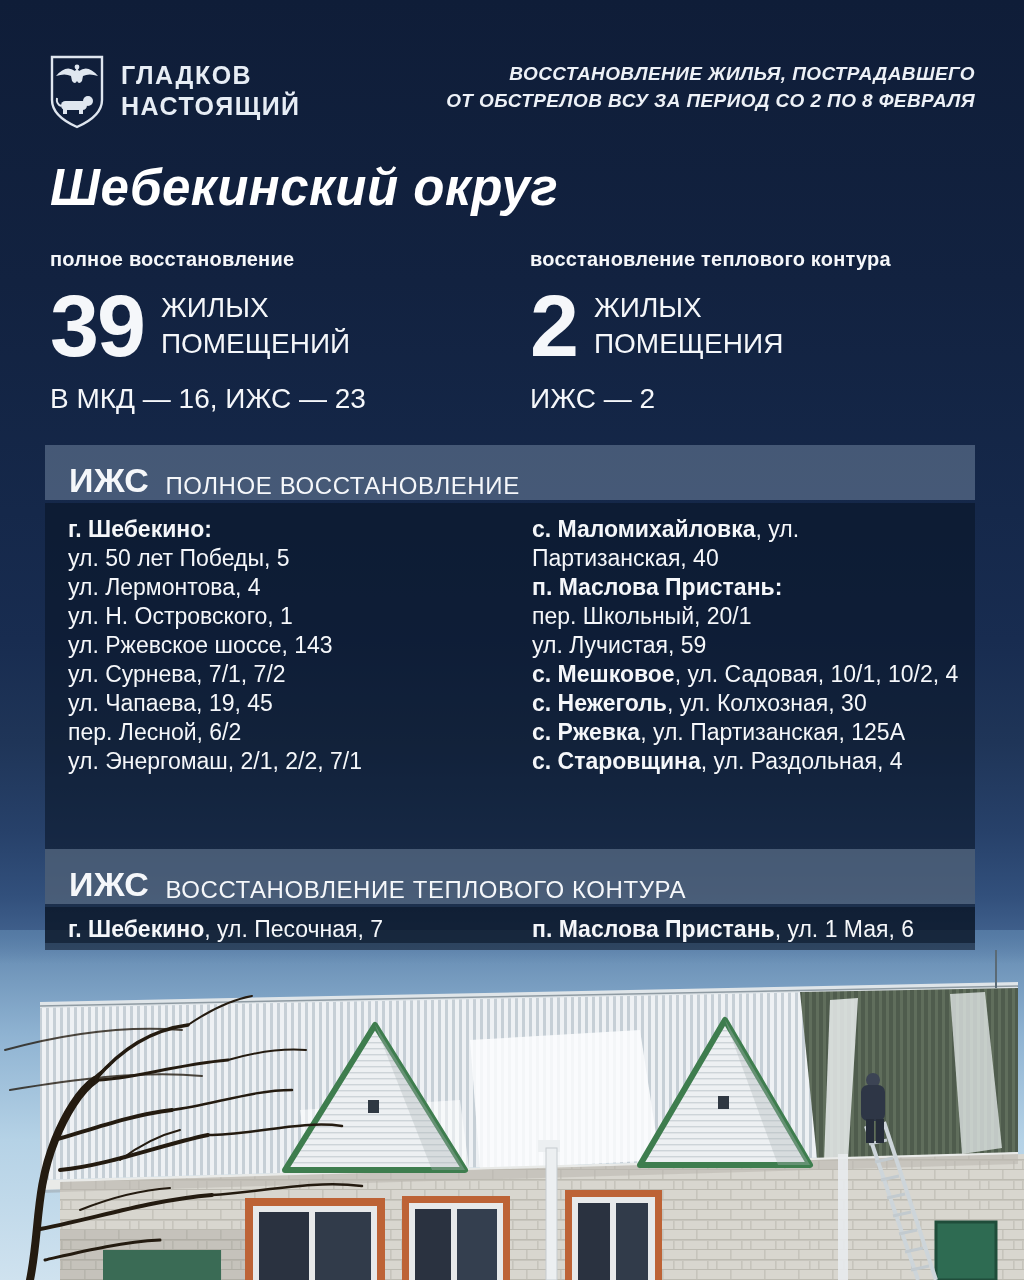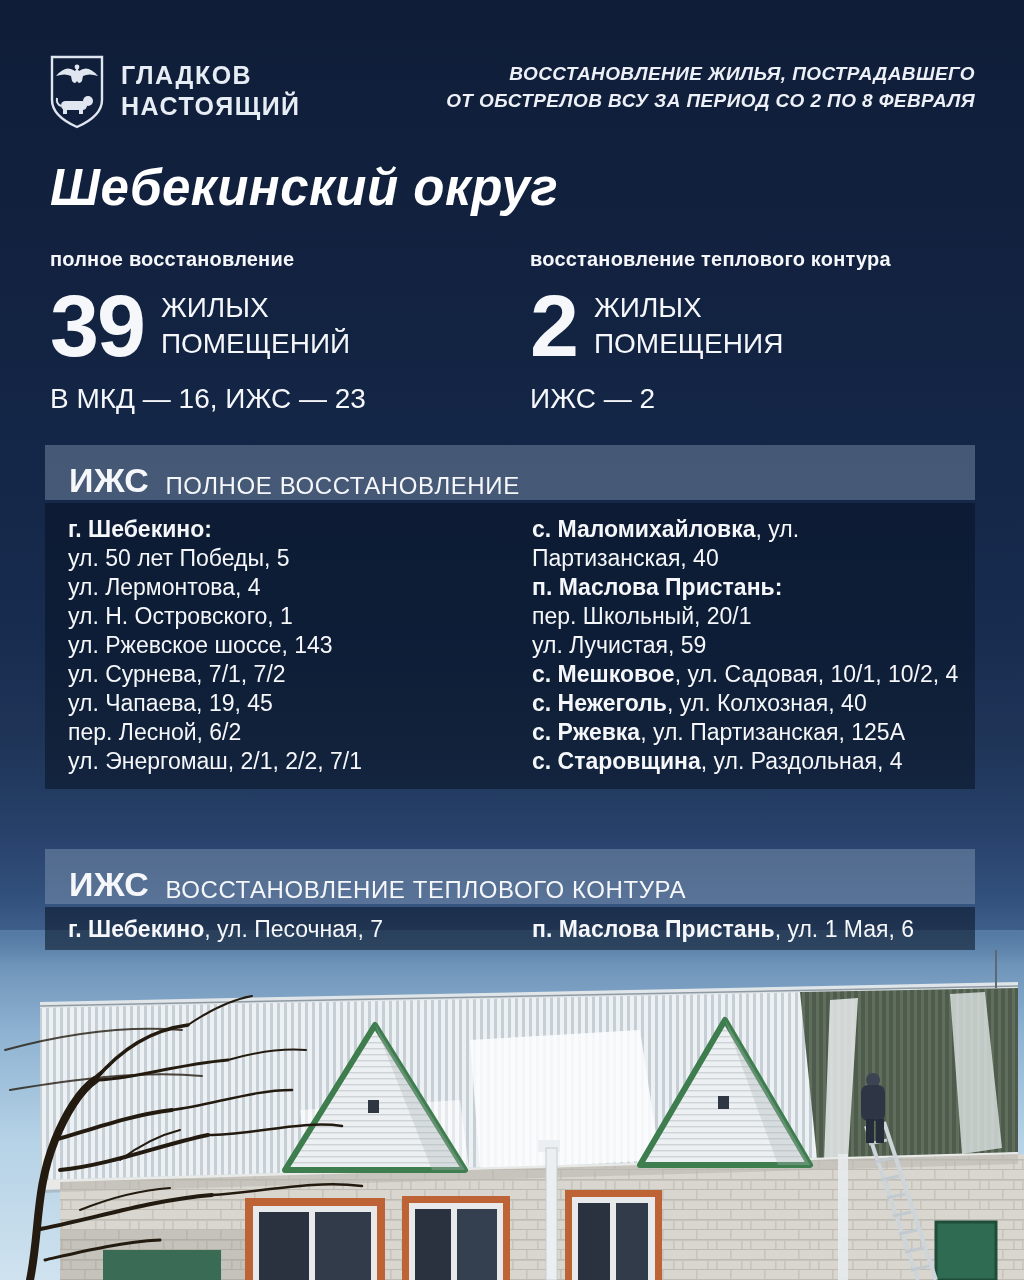--- a/index.html
+++ b/index.html
@@ -32,21 +32,21 @@
   .stat-detail{margin-top:18px;font-size:28px;font-weight:400;}
   
   .panel{position:absolute;left:45px;width:930px;z-index:2;}
   .panel1{top:445px;}
   .panel2{top:849px;}
   .panel-header{height:55px;background:rgba(150,170,195,.38);
     display:flex;align-items:flex-end;padding:0 24px;box-sizing:border-box;}
   .panel-tag{font-size:34px;font-weight:800;letter-spacing:.5px;}
   .panel-title{font-size:24px;font-weight:400;letter-spacing:.6px;margin-left:16px;margin-top:4px;}
   .panel-body{position:relative;margin-top:3px;background:rgba(8,18,34,.55);}
-  .panel1 .panel-body{height:286px;}
+  .panel1 .panel-body{height:440px;}
   .panel2 .panel-body{height:43px;}
   .col{position:absolute;top:12px;font-size:23px;line-height:29px;}
   .col1{left:23px;width:400px;}
   .col2{left:487px;width:428px;}
   .line b{font-weight:700;}
   .row-line{position:absolute;top:8px;font-size:23px;line-height:29px;}
   .row-left{left:23px;width:440px;}
   .row-right{left:487px;width:428px;}
   
   .photo{position:absolute;left:0;top:930px;width:1024px;height:350px;z-index:1;display:block;}
@@ -127,21 +127,21 @@
         <div class="line"><b></b><span>ул. Чапаева, 19, 45</span></div>
         <div class="line"><b></b><span>пер. Лесной, 6/2</span></div>
         <div class="line"><b></b><span>ул. Энергомаш, 2/1, 2/2, 7/1</span></div>
       </div>
       <div class="col col2">
         <div class="line"><b>с. Маломихайловка</b><span>, ул. Партизанская, 40</span></div>
         <div class="line"><b>п. Маслова Пристань:</b><span></span></div>
         <div class="line"><b></b><span>пер. Школьный, 20/1</span></div>
         <div class="line"><b></b><span>ул. Лучистая, 59</span></div>
         <div class="line"><b>с. Мешковое</b><span>, ул. Садовая, 10/1, 10/2, 4</span></div>
-        <div class="line"><b>с. Нежеголь</b><span>, ул. Колхозная, 40</span></div>
+        <div class="line"><b>с. Нежеголь</b><span>, ул. Колхозная, 30</span></div>
         <div class="line"><b>с. Ржевка</b><span>, ул. Партизанская, 125А</span></div>
         <div class="line"><b>с. Старовщина</b><span>, ул. Раздольная, 4</span></div>
       </div>
     </div>
   </div>
 
   <div class="panel panel2">
     <div class="panel-header">
       <span class="panel-tag">ИЖС</span>
       <span class="panel-title">ВОССТАНОВЛЕНИЕ ТЕПЛОВОГО КОНТУРА</span>

